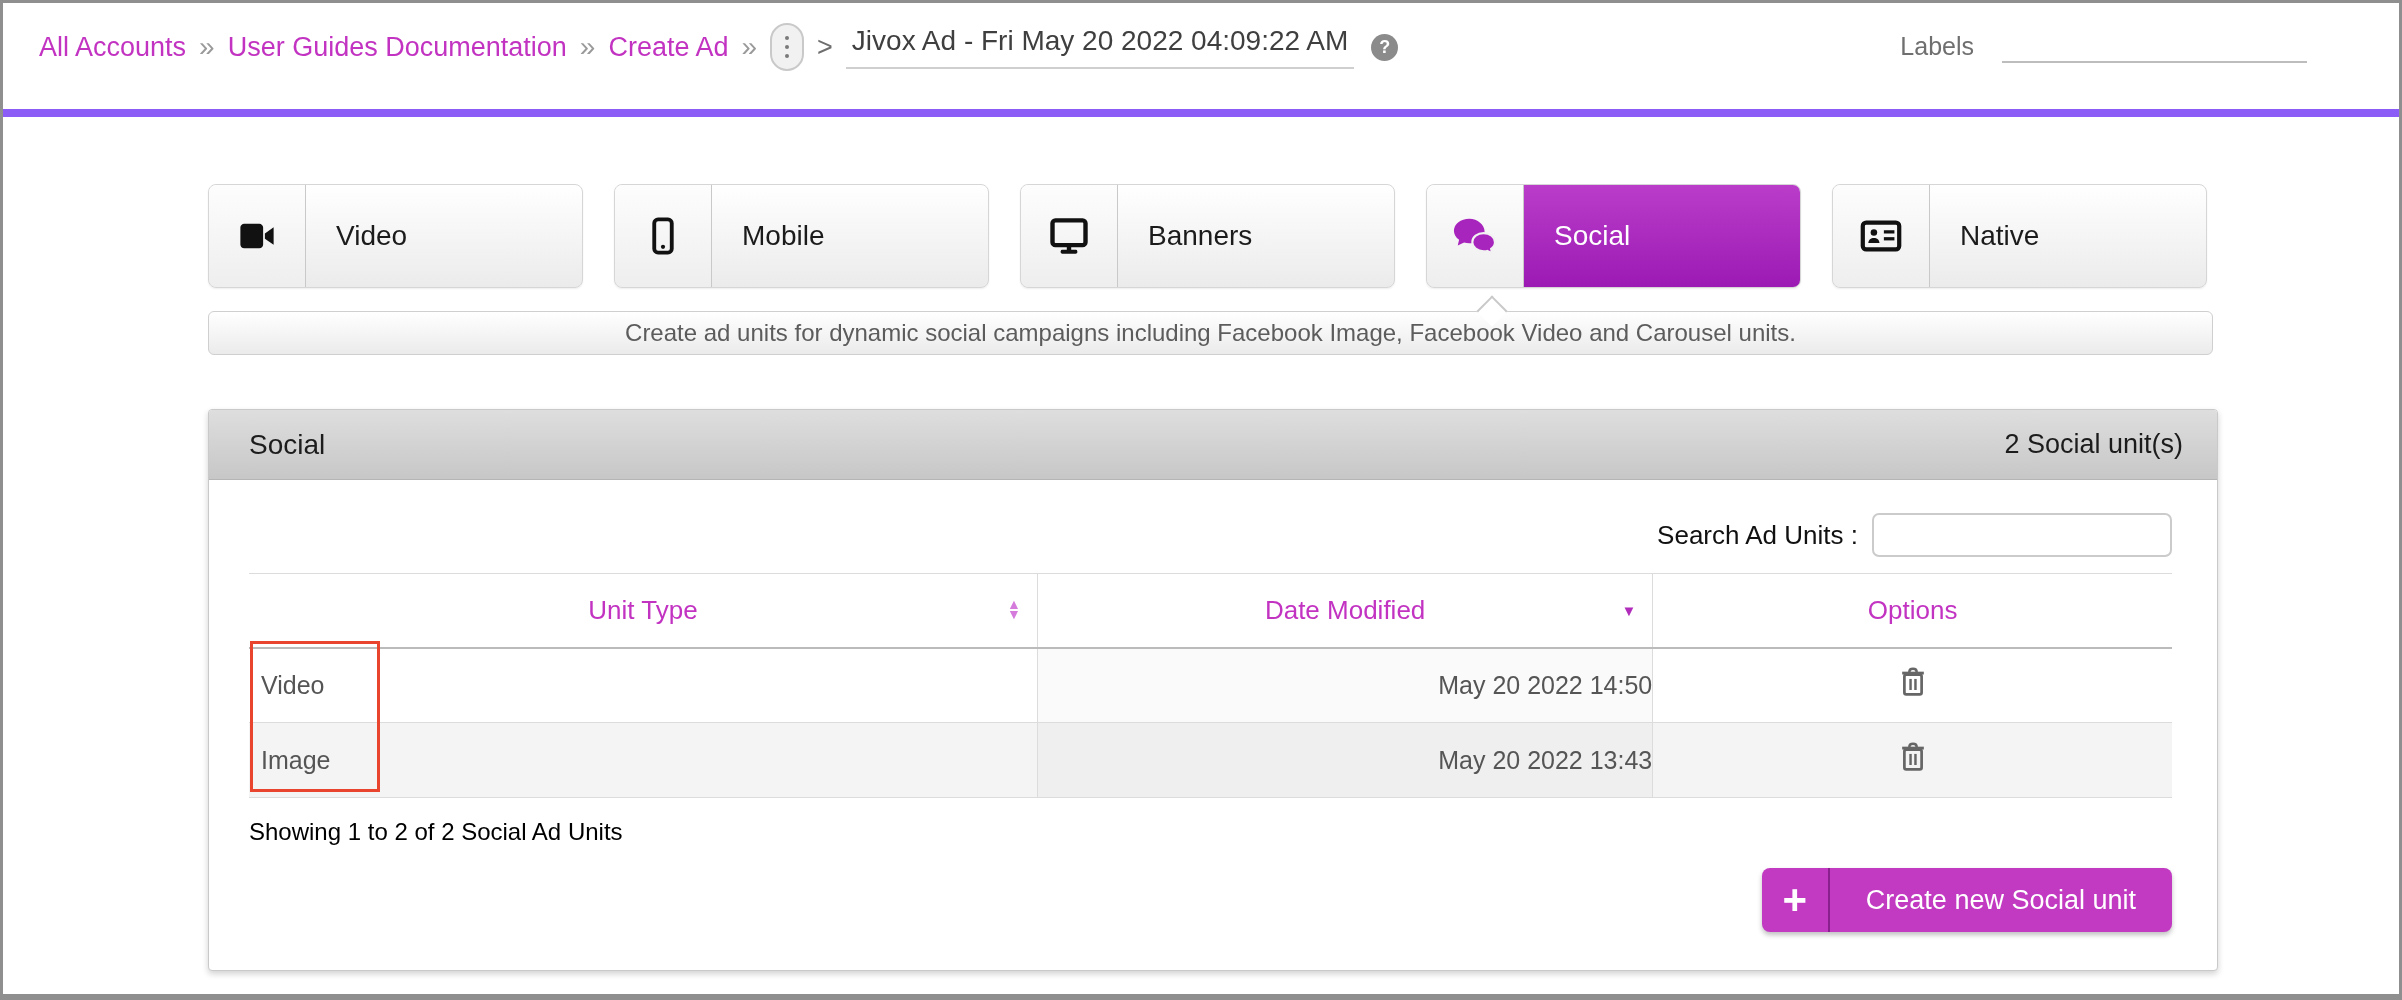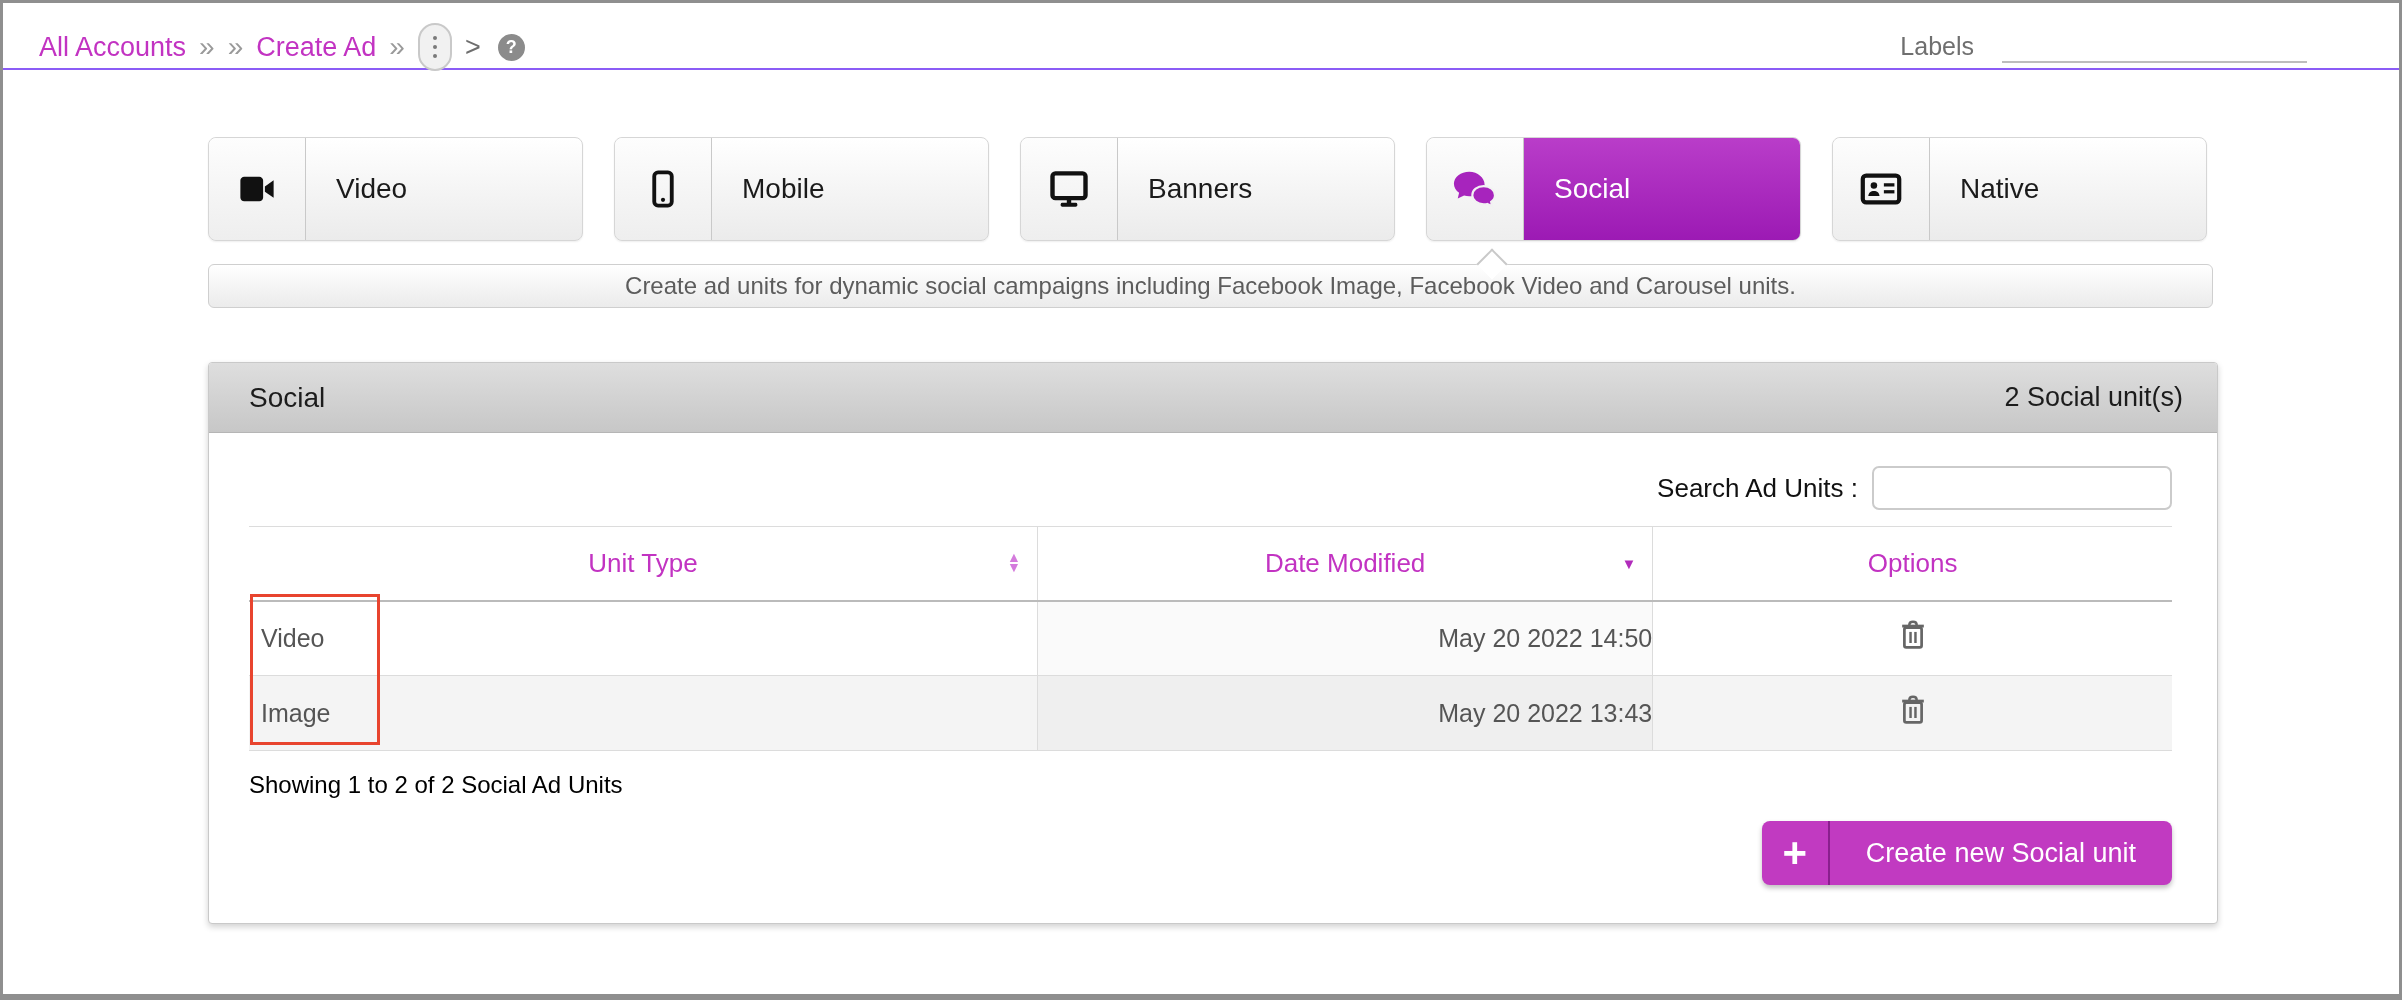--- a/index.html
+++ b/index.html
@@ -7,21 +7,21 @@
   body {
     font-family:"Liberation Sans", sans-serif;
     background:#fff;
     border:3px solid #8f8f8f;
     border-bottom-width:6px;
     overflow:hidden;
     position:relative;
   }
 
   
-  .header { position:relative; height:67px; border-bottom:2px solid #8b5cf6; }
+  .header { position:relative; height:114px; border-bottom:8px solid #8b5cf6; }
   .breadcrumb { position:absolute; left:36px; top:20px; display:flex; align-items:center; gap:13px; font-size:27px; white-space:nowrap; }
   .crumb-link { color:#c233c2; cursor:pointer; }
   .crumb-sep { color:#9a9a9a; font-size:28px; }
   .more-pill { width:34px; height:48px; border:2px solid #c9c9c9; background:#f1f1f1; border-radius:18px;
                display:flex; flex-direction:column; align-items:center; justify-content:center; gap:5px; cursor:pointer; }
   .more-pill i { width:4px; height:4px; border-radius:50%; background:#7a7a7a; }
   .crumb-gt { color:#6e6e6e; font-size:27px; }
   .ad-title { color:#3f3f3f; font-size:28px; padding:0 6px 10px 6px; border-bottom:2px solid #cfcfcf; }
   .help-badge { width:27px; height:27px; border-radius:50%; background:#8b8b8b; color:#fff; font-size:18px; font-weight:bold;
                 display:flex; align-items:center; justify-content:center; margin-left:4px; cursor:pointer; }
@@ -91,29 +91,31 @@
 
   svg.ic { display:block; }
 </style>
 </head>
 <body>
 
 <div class="header">
   <div class="breadcrumb">
     <span class="crumb-link">All Accounts</span>
     <span class="crumb-sep">»</span>
+    <span class="crumb-link">User Guides Documentation</span>
     <span class="crumb-sep">»</span>
     <span class="crumb-link">Create Ad</span>
     <span class="crumb-sep">»</span>
     <span class="more-pill">
         <i></i>
         <i></i>
         <i></i>
       </span>
     <span class="crumb-gt">&gt;</span>
+    <span class="ad-title">Jivox Ad - Fri May 20 2022 04:09:22 AM</span>
     <span class="help-badge">?</span>
   </div>
   <div class="labels-wrap">
     <span class="labels-text">Labels</span>
     <input class="labels-input" type="text" value="" style="">
   </div>
 </div>
 
 <div class="content">
   <div class="tabs">

